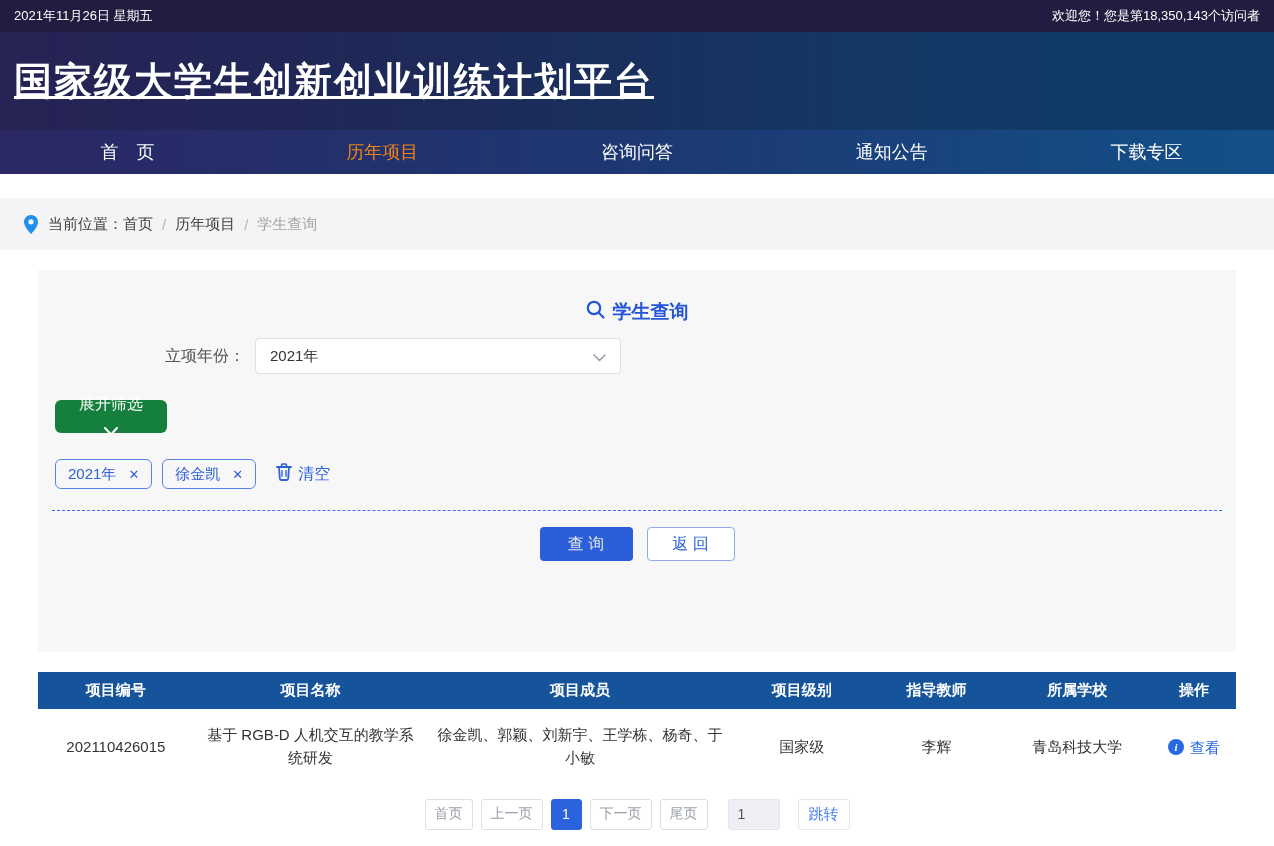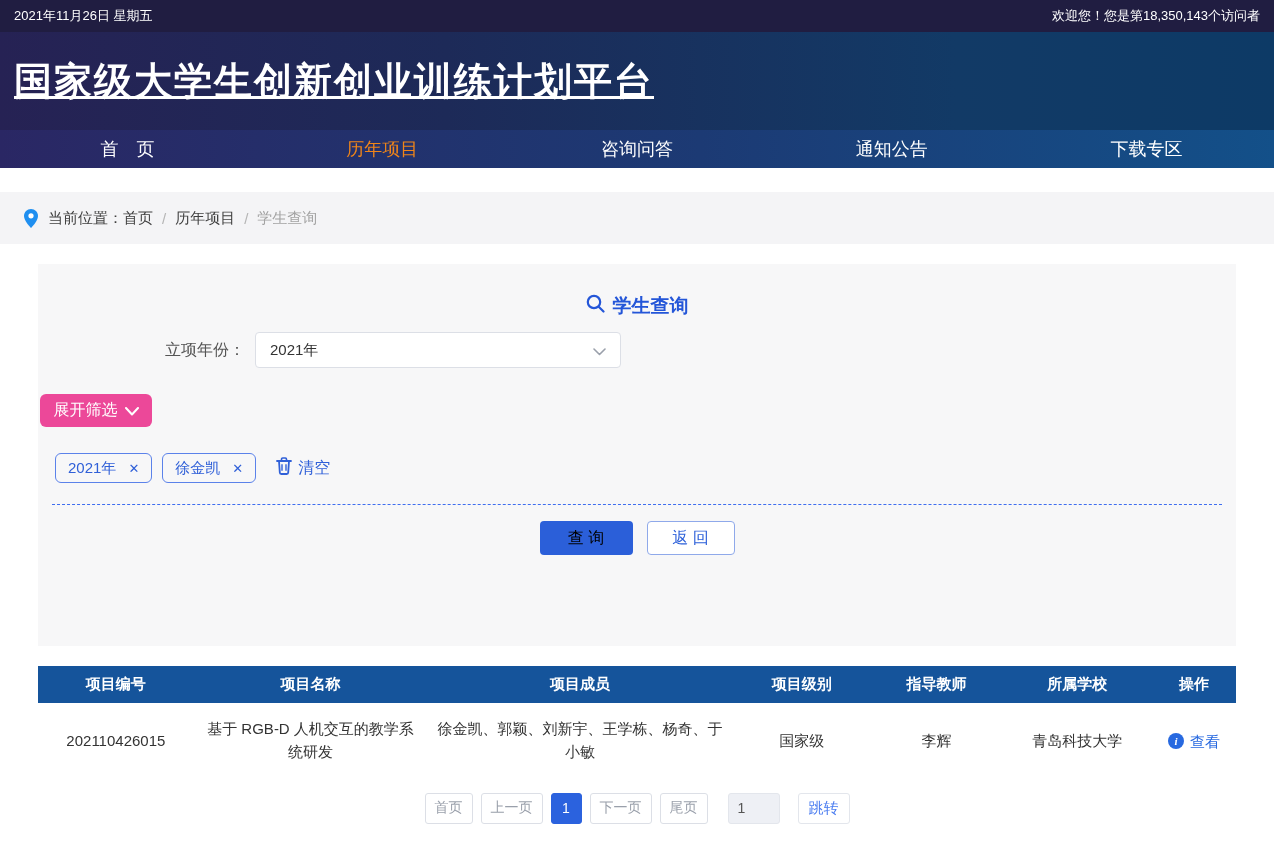--- a/index.html
+++ b/index.html
@@ -9,21 +9,21 @@
   
   .topbar { height: 30px; background: #201d41; color: #ffffff; display: flex;
     justify-content: space-between; align-items: center; padding: 16px 14px; font-size: 13px; font-weight: normal; }
 
   
   .banner { height: 98px; background: linear-gradient(90deg, #262254 0%, #1d2a58 35%, #123a66 75%, #0d3a66 100%);
     display: flex; align-items: center; padding-left: 14px; }
   .banner h1 { color: #ffffff; font-size: 38px; font-weight: bold; letter-spacing: 2px; text-decoration: underline; }
 
   
-  .nav { height: 38px; background: linear-gradient(90deg, #2a2764 0%, #1c3a74 55%, #135089 100%);
+  .nav { height: 44px; background: linear-gradient(90deg, #2a2764 0%, #1c3a74 55%, #135089 100%);
     display: flex; }
   .nav-item { flex: 1; display: flex; align-items: center; justify-content: center;
     color: #ffffff; font-size: 18px; cursor: pointer; }
   .nav-item.active { color: #f08519; }
 
   
   .breadcrumb { margin-top: 24px; height: 52px; background: #f4f4f6; display: flex;
     align-items: center; padding: 0 24px; font-size: 15px; color: #404040; }
   .breadcrumb .pin { margin-right: 10px; display: inline-flex; }
   .breadcrumb .sep { color: #b5b5b5; margin: 0 9px; }
@@ -42,36 +42,36 @@
     border: 1px solid #dcdfe6; border-radius: 4px; padding: 0 14px; font-size: 15px;
     color: #333; font-family: inherit; outline: none; }
   .f-input::placeholder { color: #aab0bb; }
   .spacer { flex: 1; }
   .f-label-r { width: 190px; text-align: right; color: #555; font-size: 16px; }
   .f-input-r { margin-left: 10px; margin-right: 15px; }
   .select-box { margin-left: 10px; width: 366px; height: 36px; background: #fff;
     border: 1px solid #dcdfe6; border-radius: 4px; padding: 0 14px; font-size: 15px;
     color: #333; display: flex; align-items: center; justify-content: space-between; cursor: pointer; }
 
-  .expand-btn { margin: 26px 0 0 2px; width: 112px; height: 33px; background: #ec4899;
+  .expand-btn { margin: 26px 0 0 17px; width: 112px; height: 33px; background: #15803d;
     color: #fff; border: none; border-radius: 6px; font-size: 16px; font-family: inherit;
-    display: flex; align-items: center; justify-content: center; gap: 7px; cursor: pointer; }
+    display: flex; align-items: center; justify-content: center; gap: 7px; cursor: pointer; flex-direction: column; }
 
   .tags-row { margin: 26px 0 0 17px; display: flex; align-items: center; }
   .tag { border: 1px solid #5b82ea; color: #3060d8; border-radius: 6px; height: 30px;
     padding: 0 12px; display: flex; align-items: center; gap: 12px; font-size: 15px;
     margin-right: 10px; background: transparent; }
   .tag .x { font-size: 13px; font-weight: bold; cursor: pointer; }
   .clear-link { display: flex; align-items: center; gap: 6px; color: #3060d8;
     font-size: 16px; margin-left: 10px; cursor: pointer; }
 
   .dash-sep { margin: 21px 14px 0; border-top: 1px dashed #3f6ef0; height: 0; }
 
   .btn-row { margin-top: 16px; display: flex; justify-content: center; gap: 14px; }
-  .btn-primary { width: 93px; height: 34px; background: #2b5fd9; color: #000000; border: none;
+  .btn-primary { width: 93px; height: 34px; background: #2b5fd9; color: #e5e5e5; border: none;
     border-radius: 4px; font-size: 16px; font-family: inherit; cursor: pointer; }
   .btn-ghost { width: 88px; height: 34px; background: #fff; color: #2b5fd9;
     border: 1px solid #8fa9ea; border-radius: 4px; font-size: 16px; font-family: inherit; cursor: pointer; }
 
   
   .result-table { margin: 20px 38px 0; width: 1198px; border-collapse: collapse; table-layout: fixed; }
   .result-table th { background: #15549b; color: #fff; height: 37px; font-size: 15px;
     font-weight: bold; text-align: center; }
   .result-table td { background: #fff; color: #333; font-size: 15px; text-align: center;
     vertical-align: middle; padding: 14px 10px; line-height: 1.55; }

